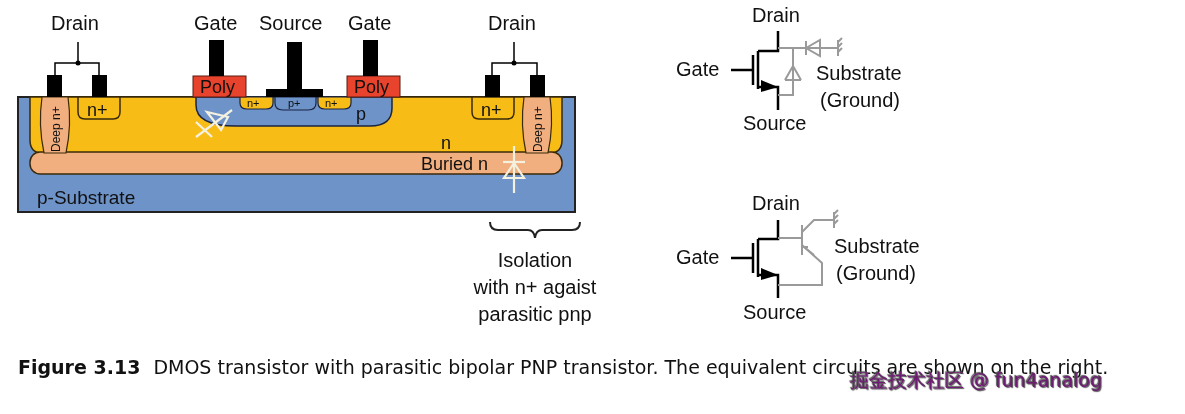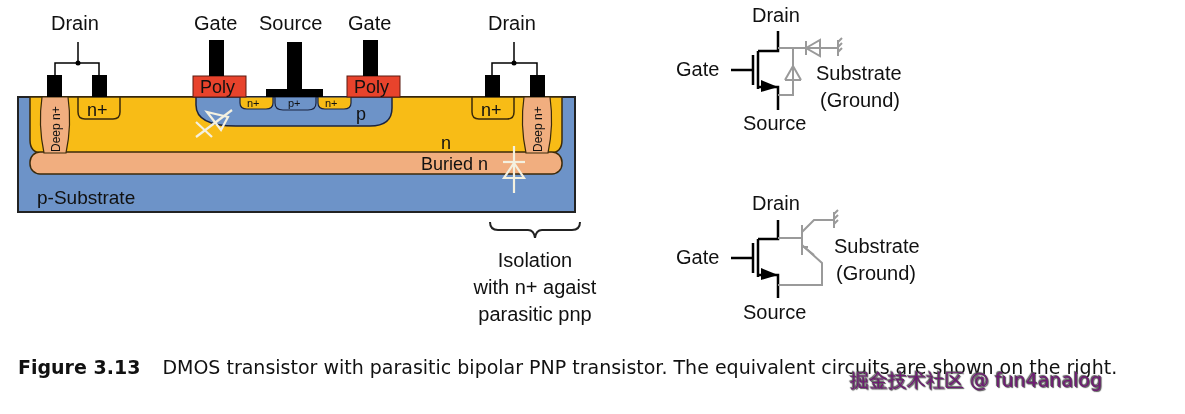--- a/index.html
+++ b/index.html
@@ -1,20 +1,20 @@
 <!DOCTYPE html>
 <html><head>
 <meta charset="utf-8">
 <style>
   html, body { margin: 0; padding: 0; background: #ffffff; }
   body { width: 1185px; height: 414px; position: relative; overflow: hidden; font-family: "Liberation Sans", sans-serif; }
   #figure { position: absolute; left: 0; top: 0; width: 1185px; height: 340px; }
   .lbl { font-family: "Liberation Sans", sans-serif; fill: #111; }
   .caption { position: absolute; left: 18px; top: 353px; width: 1100px; font-family: "DejaVu Sans", sans-serif; font-size: 19px; line-height: 29px; color: #111; }
-  .caption .fig-num { font-weight: bold; margin-right: 22px; }
+  .caption .fig-num { font-weight: bold; margin-right: 13px; }
   .watermark { position: absolute; left: 850px; top: 368px; font-family: "DejaVu Sans", sans-serif; font-size: 19px; color: #701a75; text-shadow: 0 0 1px #555, 1px 1px 1px #555, -1px -1px 1px #555; letter-spacing: 0px; }
 </style>
 </head>
 <body>
 
 <svg id="figure" viewBox="0 0 1185 340" xmlns="http://www.w3.org/2000/svg">
 
   <g>
 
     <rect x="18" y="97" width="557" height="115" fill="#6d93c8" stroke="#222" stroke-width="2"></rect>

